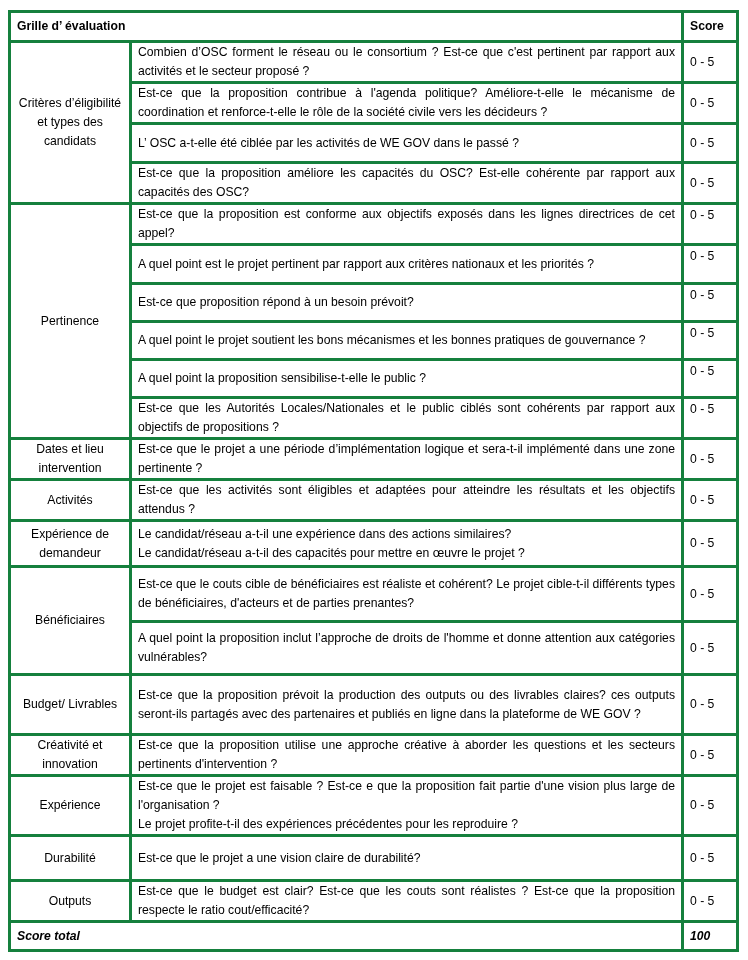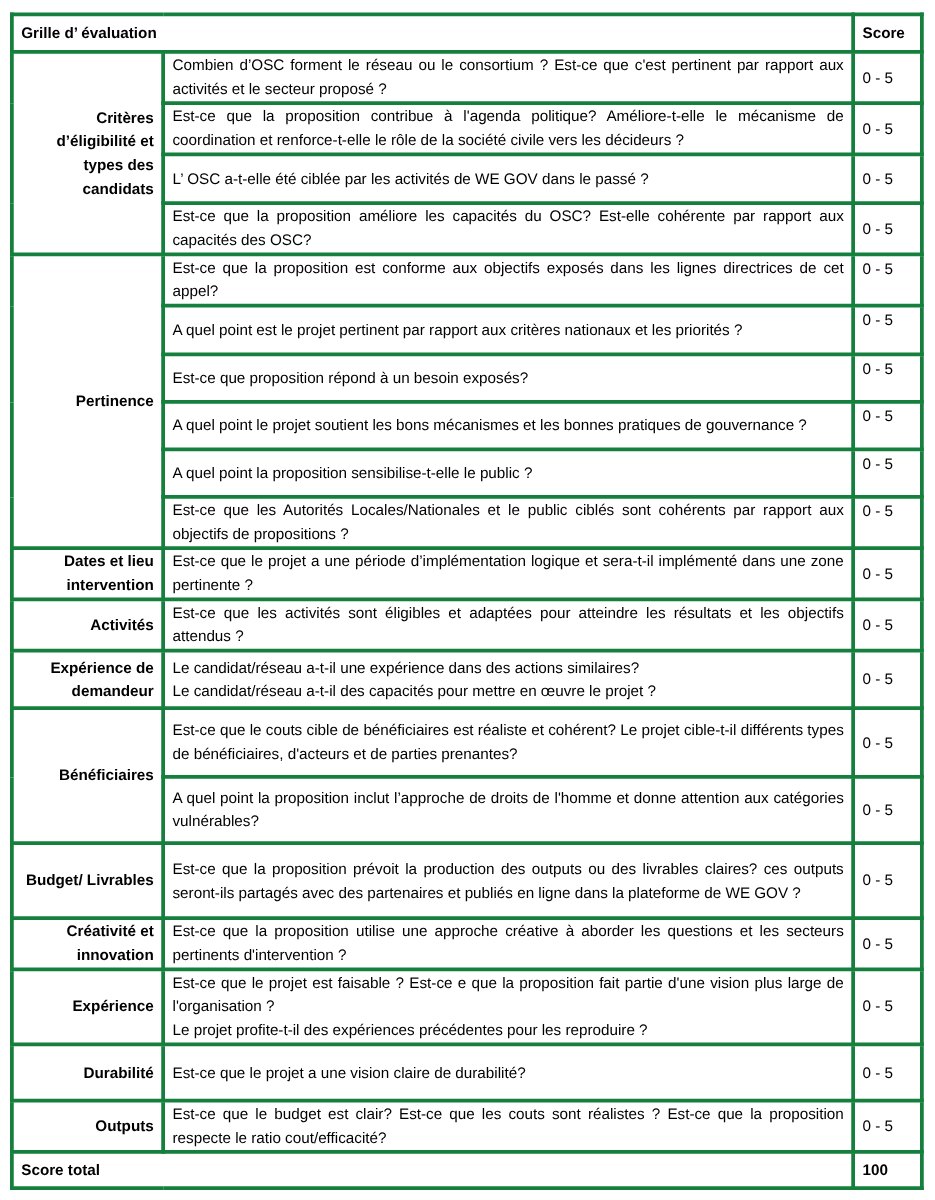--- a/index.html
+++ b/index.html
@@ -9,25 +9,25 @@
     border-collapse: collapse; table-layout: fixed;
     font-size: 12.2px; line-height: 19px;
   }
   .grid td {
     border: 3px solid #15803d; padding: 0 6px; vertical-align: middle;
   }
   .grid col.c1 { width: 121px; }
   .grid col.c2 { width: 552px; }
   .grid col.c3 { width: 55px; }
   .hdr td { font-weight: bold; height: 27px; }
-  .cat { font-weight: bold; text-align: right; }
+  .cat { font-weight: normal; text-align: center; }
   .q { text-align: justify; }
   .sc { white-space: nowrap; }
   .sc.top { vertical-align: top; padding-top: 1px; }
-  .total td { font-weight: bold; height: 26px; }
+  .total td { font-weight: bold; height: 26px; font-style: italic; }
   .line { display: block; }
 </style>
 </head>
 <body>
 
 <table class="grid">
   <colgroup>
       <col class="c1">
       <col class="c2">
       <col class="c3">
@@ -59,21 +59,21 @@
     <tr style="height:38px">
       <td rowspan="6" class="cat">Pertinence</td>
       <td class="q">Est-ce que la proposition est conforme aux objectifs exposés dans les lignes directrices de cet appel?</td>
       <td class="sc top">0 - 5</td>
     </tr>
     <tr style="height:39px">
       <td class="q">A quel point est le projet pertinent par rapport aux  critères nationaux et les priorités ?</td>
       <td class="sc top">0 - 5</td>
     </tr>
     <tr style="height:38px">
-      <td class="q">Est-ce que proposition répond à un besoin exposés?</td>
+      <td class="q">Est-ce que proposition répond à un besoin prévoit?</td>
       <td class="sc top">0 - 5</td>
     </tr>
     <tr style="height:38px">
       <td class="q">A quel point le projet soutient les bons mécanismes et les bonnes pratiques de gouvernance ?</td>
       <td class="sc top">0 - 5</td>
     </tr>
     <tr style="height:38px">
       <td class="q">A quel point la proposition sensibilise-t-elle le public ?</td>
       <td class="sc top">0 - 5</td>
     </tr>

